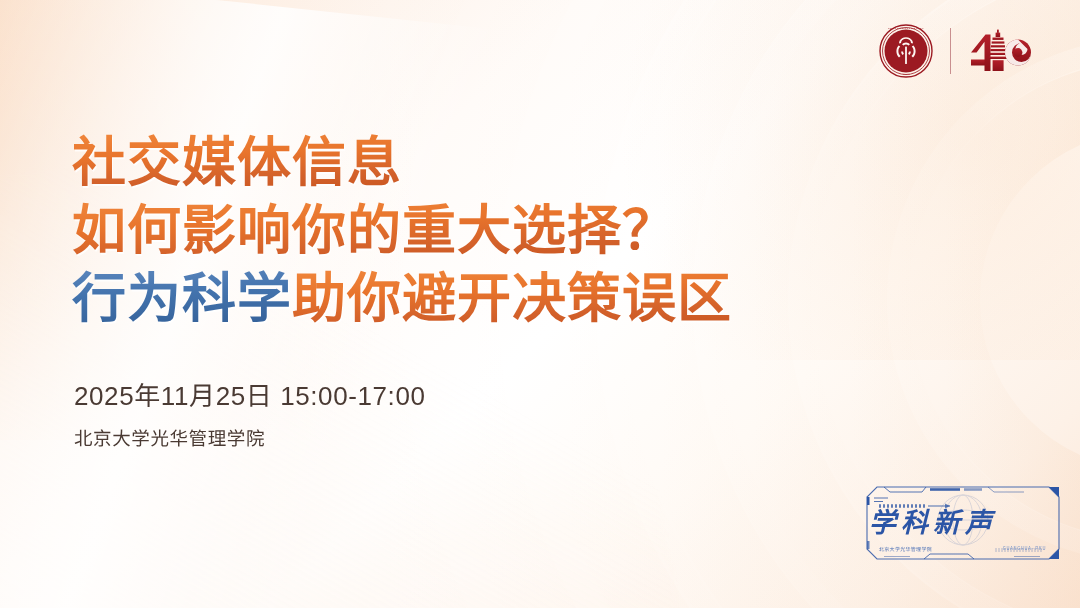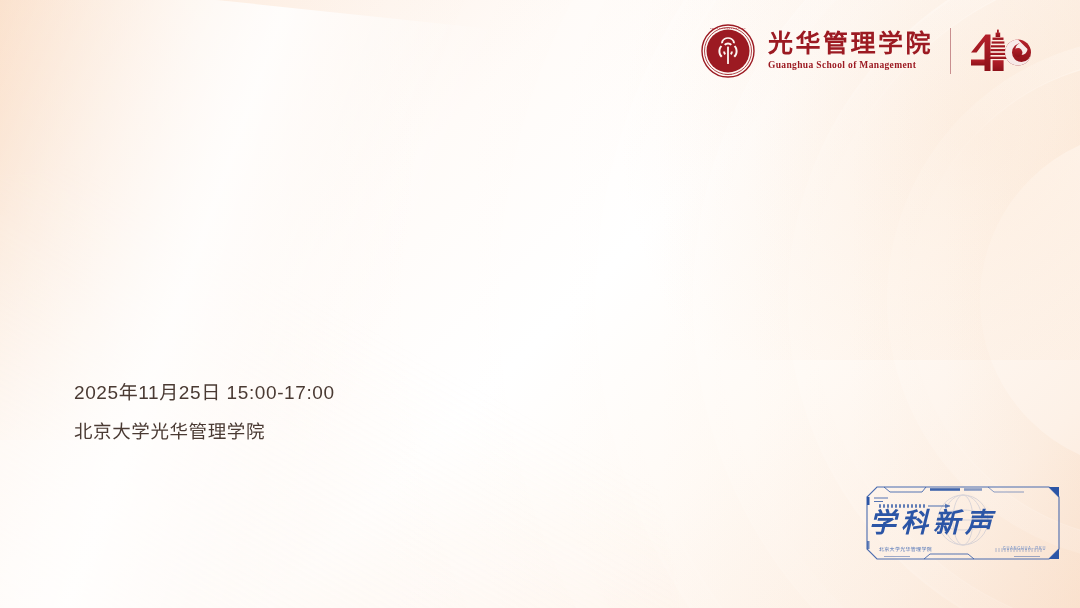--- a/index.html
+++ b/index.html
@@ -92,21 +92,21 @@
     filter:drop-shadow(1.5px 2px 0 rgba(255,255,255,.80));
   }
   .tline span{display:inline;}
 
   
   .meta{
     position:absolute;left:74px;top:383px;
   }
   .meta-line{
     font-family:"Liberation Sans","DejaVu Sans",sans-serif;
-    color:#4a3a33;font-size:19px;line-height:1;letter-spacing:.6px;
+    color:#4a3a33;font-size:26px;line-height:1;letter-spacing:.6px;
     white-space:nowrap;
   }
   .meta-line.venue{margin-top:21px;font-size:18.5px;}
 
   
   .badge{
     position:absolute;right:18px;bottom:46px;
     width:198px;height:78px;
   }
   .badge-svg{position:absolute;inset:0;}
@@ -191,24 +191,20 @@
           <path d="M22.2 27.6c0 1.4.5 2.6 1.4 3.4l1.3-1.3c-.5-.5-.8-1.3-.8-2.1z"></path>
           <path d="M29.9 27.6c0 .8-.3 1.6-.8 2.1l1.3 1.3c.9-.8 1.4-2.0 1.4-3.4z"></path>
         </g>
         <g fill="#9c1a22" font-family="Liberation Serif, serif" font-size="2.6" font-weight="700">
           <text x="27" y="5.4" text-anchor="middle">P E K I N G   U N I V E R S I T Y</text>
           <text x="27" y="51.2" text-anchor="middle">1 8 9 8</text>
         </g>
       </svg>
     </div>
 
-    <div class="school-name">
-      <div class="school-cn">光华管理学院</div>
-      <div class="school-en">Guanghua School of Management</div>
-    </div>
 
     <div class="lockup-divider"></div>
 
     <div class="anniv">
       <svg width="64" height="46" viewBox="0 0 64 46">
         <defs>
           <linearGradient id="annivG" x1="0" y1="0" x2="0" y2="1">
             <stop offset="0%" stop-color="#b4202a"></stop>
             <stop offset="100%" stop-color="#8d1119"></stop>
           </linearGradient>
@@ -231,20 +227,31 @@
 
         <g>
           <circle cx="50" cy="24.5" r="13" fill="url(#annivG)"></circle>
           <path d="M50 11.5 a13 13 0 1 0 13 13 a9.5 9.5 0 1 1 -9.5 -9.5 a6 6 0 1 0 6 6" fill="#fdf6f2" opacity="0.95"></path>
           <circle cx="50" cy="24.5" r="4.4" fill="url(#annivG)"></circle>
         </g>
       </svg>
     </div>
   </div>
 
+  <div class="title-block">
+    <div class="tline">
+      <span class="grad-orange">社交媒体信息</span>
+    </div>
+    <div class="tline">
+      <span class="grad-orange">如何影响你的重大选择？</span>
+    </div>
+    <div class="tline">
+      <span class="grad-blue">行为科学</span><span class="grad-orange">助你避开决策误区</span>
+    </div>
+  </div>
 
   <div class="meta">
     <div class="meta-line">2025年11月25日  15:00-17:00</div>
     <div class="meta-line venue">北京大学光华管理学院</div>
   </div>
 
   <div class="badge">
     <svg class="badge-svg" viewBox="0 0 198 78">
 
       <g opacity="0.16">

